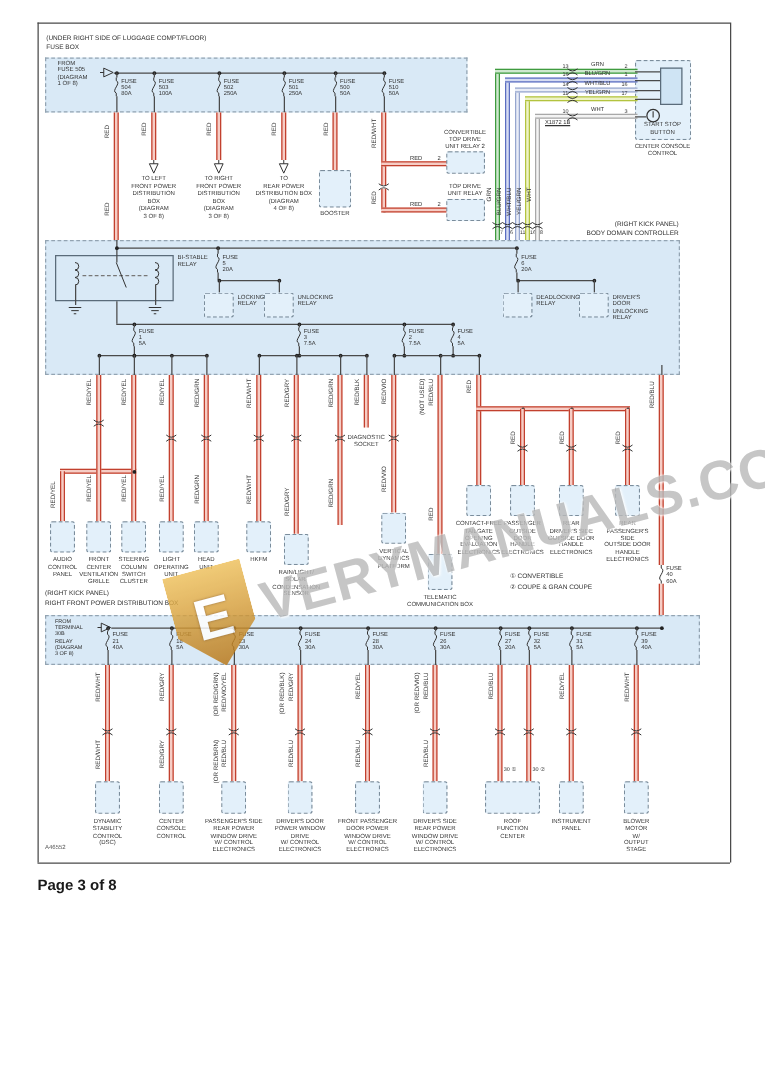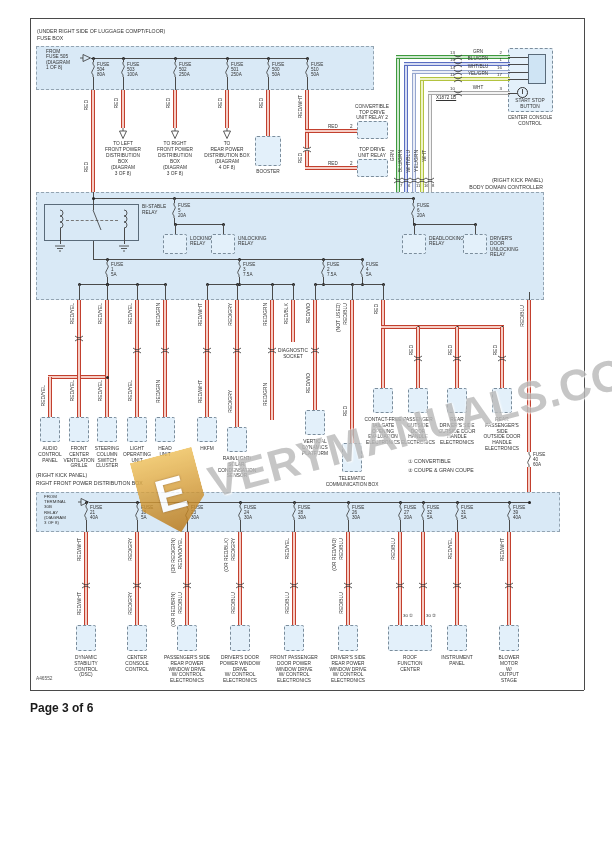--- a/index.html
+++ b/index.html
@@ -832,14 +832,14 @@
     </div>
 
   <div id="watermark">
     <div id="wm-shield">
       <span>E</span>
     </div>
     <div id="wm-text">VERYMANUALS.COM</div>
   </div>
 
   <div id="diagram-id">A46552</div>
-  <div id="footer-page">Page 3 of 6</div>
+  <div id="footer-page">Page 3 of 8</div>
 </div>
 
 </body></html>

